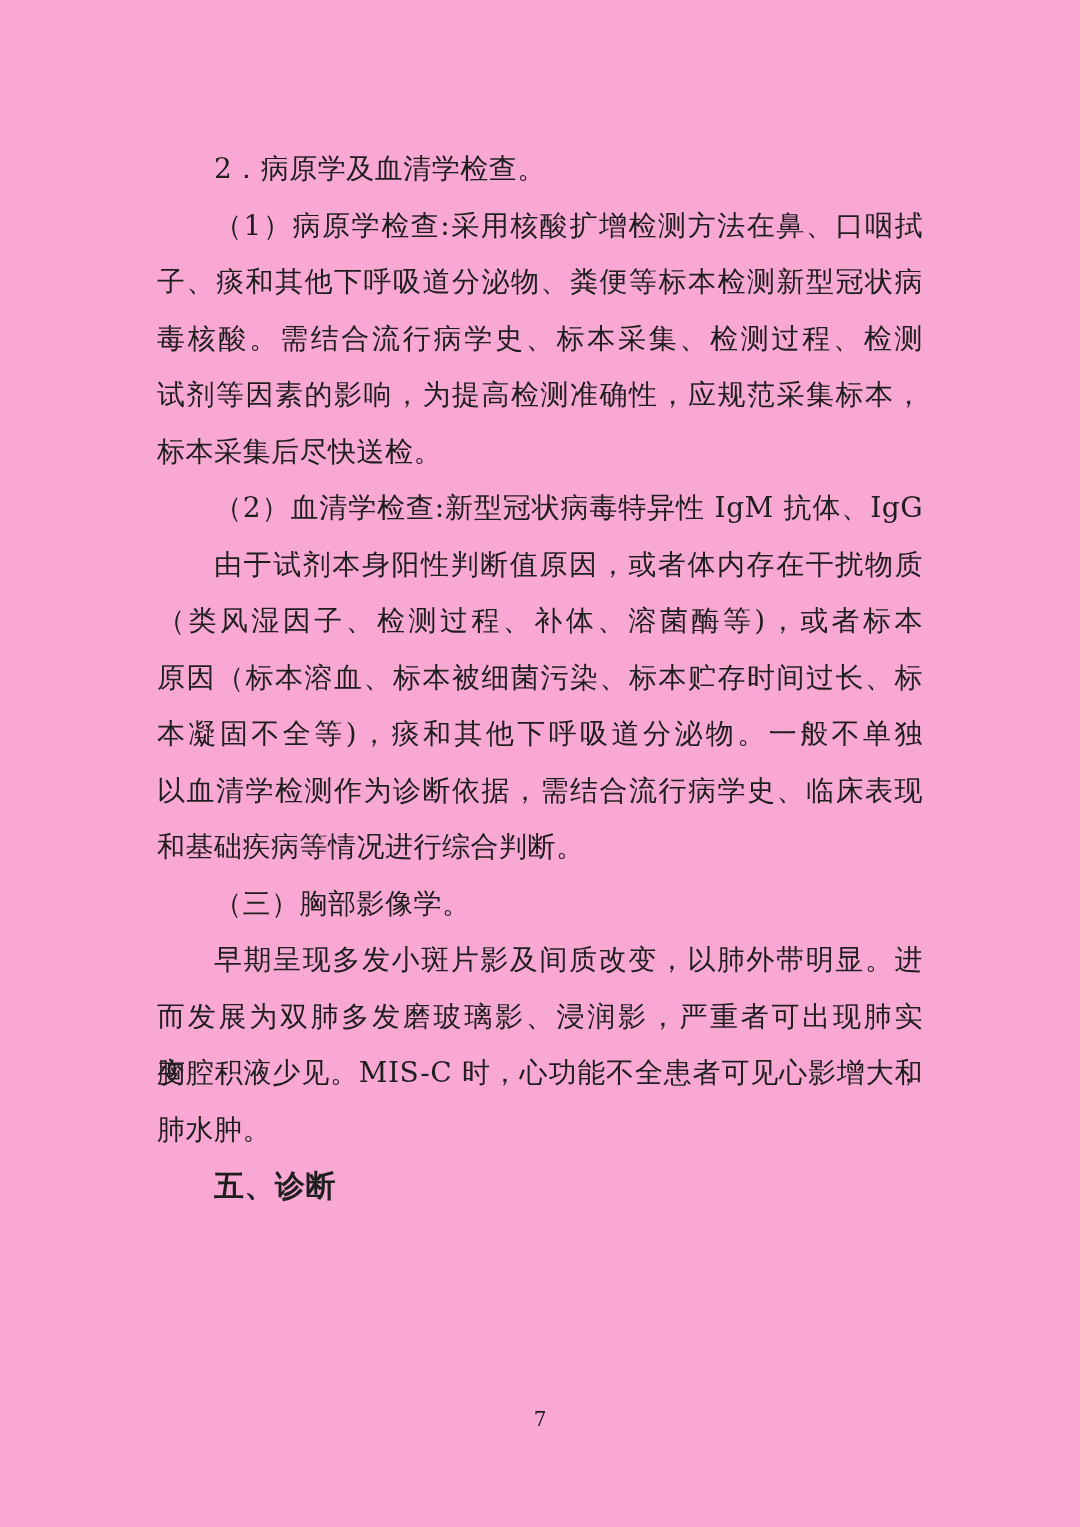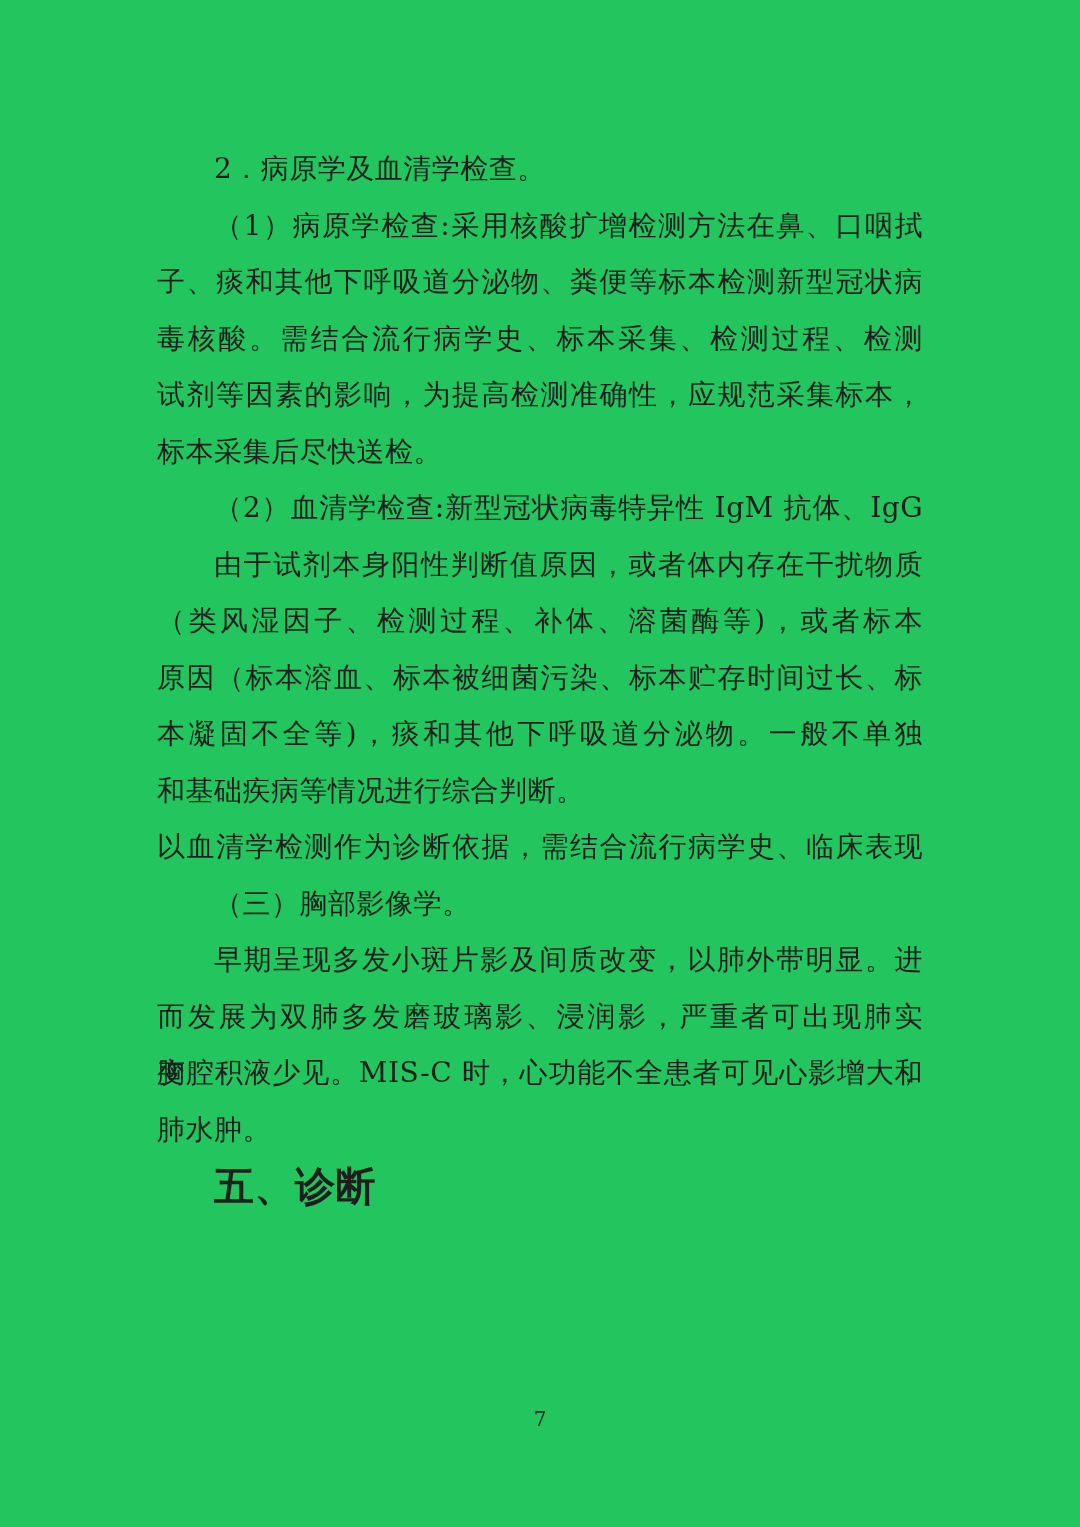--- a/index.html
+++ b/index.html
@@ -4,21 +4,21 @@
 <style>
   html, body {
     margin: 0;
     padding: 0;
     background: #ffffff;
   }
   .page {
     position: relative;
     width: 1080px;
     height: 1527px;
-    background: #22c55e;
+    background: #f9a8d4;
     color: #1e1e1e;
     font-family: "DejaVu Serif", "Liberation Serif", serif;
     overflow: hidden;
   }
   .content {
     position: absolute;
     left: 157px;
     top: 141px;
     width: 766px;
   }
@@ -32,21 +32,21 @@
   .line.indent {
     padding-left: 57px;
   }
   .line.fill {
     text-align: justify;
     text-align-last: justify;
   }
   .line.heading {
     font-family: "DejaVu Sans", "Liberation Sans", sans-serif;
     font-weight: 700;
-    font-size: 40px;
+    font-size: 30px;
   }
   .page-number {
     position: absolute;
     left: 0;
     right: 0;
     top: 1404px;
     height: 30px;
     line-height: 30px;
     text-align: center;
     font-size: 20px;
@@ -63,22 +63,22 @@
     <div class="line indent fill">（1）病原学检查:采用核酸扩增检测方法在鼻、口咽拭</div>
     <div class="line fill">子、痰和其他下呼吸道分泌物、粪便等标本检测新型冠状病</div>
     <div class="line fill">毒核酸。需结合流行病学史、标本采集、检测过程、检测</div>
     <div class="line fill">试剂等因素的影响，为提高检测准确性，应规范采集标本，</div>
     <div class="line">标本采集后尽快送检。</div>
     <div class="line indent fill">（2）血清学检查:新型冠状病毒特异性 IgM 抗体、IgG</div>
     <div class="line indent fill">由于试剂本身阳性判断值原因，或者体内存在干扰物质</div>
     <div class="line fill">（类风湿因子、检测过程、补体、溶菌酶等)，或者标本</div>
     <div class="line fill">原因（标本溶血、标本被细菌污染、标本贮存时间过长、标</div>
     <div class="line fill">本凝固不全等)，痰和其他下呼吸道分泌物。一般不单独</div>
+    <div class="line fill">以血清学检测作为诊断依据，需结合流行病学史、临床表现</div>
     <div class="line">和基础疾病等情况进行综合判断。</div>
-    <div class="line fill">以血清学检测作为诊断依据，需结合流行病学史、临床表现</div>
     <div class="line indent">（三）胸部影像学。</div>
     <div class="line indent fill">早期呈现多发小斑片影及间质改变，以肺外带明显。进</div>
     <div class="line fill">而发展为双肺多发磨玻璃影、浸润影，严重者可出现肺实变，</div>
     <div class="line fill">胸腔积液少见。MIS-C 时，心功能不全患者可见心影增大和</div>
     <div class="line">肺水肿。</div>
     <div class="line heading indent">五、诊断</div>
   </div>
   <div class="page-number">7</div>
 </div>
 

